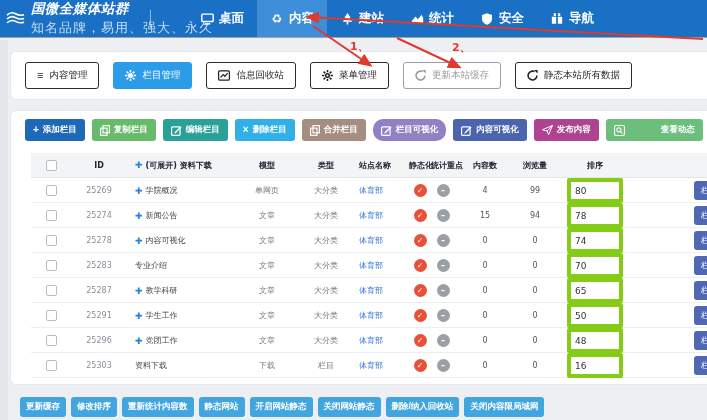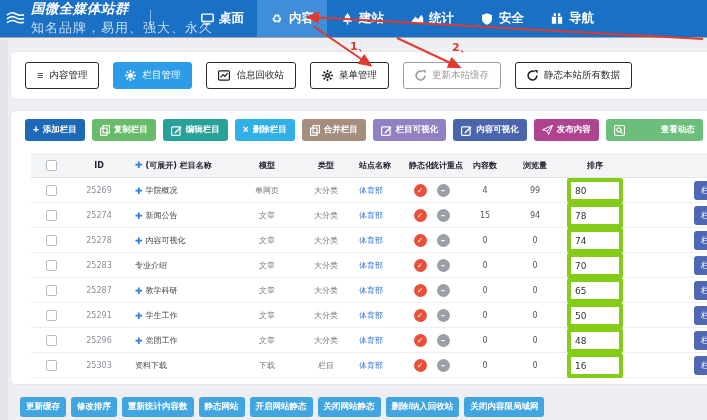--- a/index.html
+++ b/index.html
@@ -217,21 +217,21 @@
   </button>
       <button class="act" style="background: rgb(165, 141, 127);">
     <span class="ico">
           <svg width="10" height="11" viewBox="0 0 12 13">
             <rect x="3.6" y=".7" width="7.7" height="8.6" fill="none" stroke="currentColor" stroke-width="1.4"></rect>
             <rect x=".7" y="3.7" width="7.7" height="8.6" fill="none" stroke="currentColor" stroke-width="1.4"></rect>
           </svg>
         </span>
     <span class="lbl">合并栏目</span>
   </button>
-      <button class="act" style="background: rgb(145, 128, 196);">
+      <button class="act" style="background: rgb(145, 128, 196); border-radius: 10px;">
     <span class="ico">
           <svg width="11" height="11" viewBox="0 0 13 13">
             <rect x=".7" y="2.2" width="10" height="10" rx="1" fill="none" stroke="currentColor" stroke-width="1.4"></rect>
             <path d="M4.6 8.4l6.6-6.6 1.2 1.2-6.6 6.6-1.8.6z" fill="currentColor"></path>
           </svg>
         </span>
     <span class="lbl">栏目可视化</span>
   </button>
       <button class="act" style="background: rgb(74, 100, 173);">
     <span class="ico">
@@ -262,21 +262,21 @@
   </button>
     </div>
   <div class="table">
     <div class="tr thead">
       <label class="td">
           <input type="checkbox" style="">
         </label>
       <div class="td">ID</div>
       <div class="td c-name" style="color:#223;">
         <span class="xplus">✚</span>
-        <span>(可展开) 栏目名称</span>
+        <span>(可展开) 资料下载</span>
       </div>
       <div class="td">模型</div>
       <div class="td">类型</div>
       <div class="td c-site" style="color:#223;cursor:default;">站点名称</div>
       <div class="td">静态化</div>
       <div class="td">统计重点</div>
       <div class="td">内容数</div>
       <div class="td">浏览量</div>
       <div class="td">排序</div>
       <div class="td"></div>

